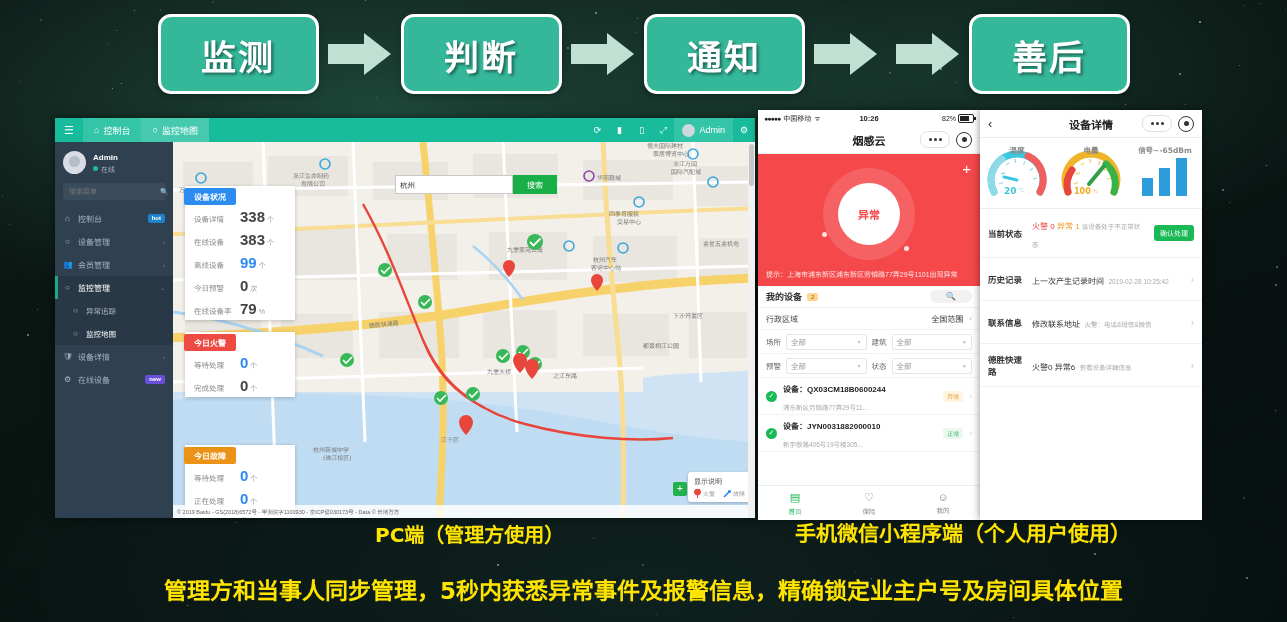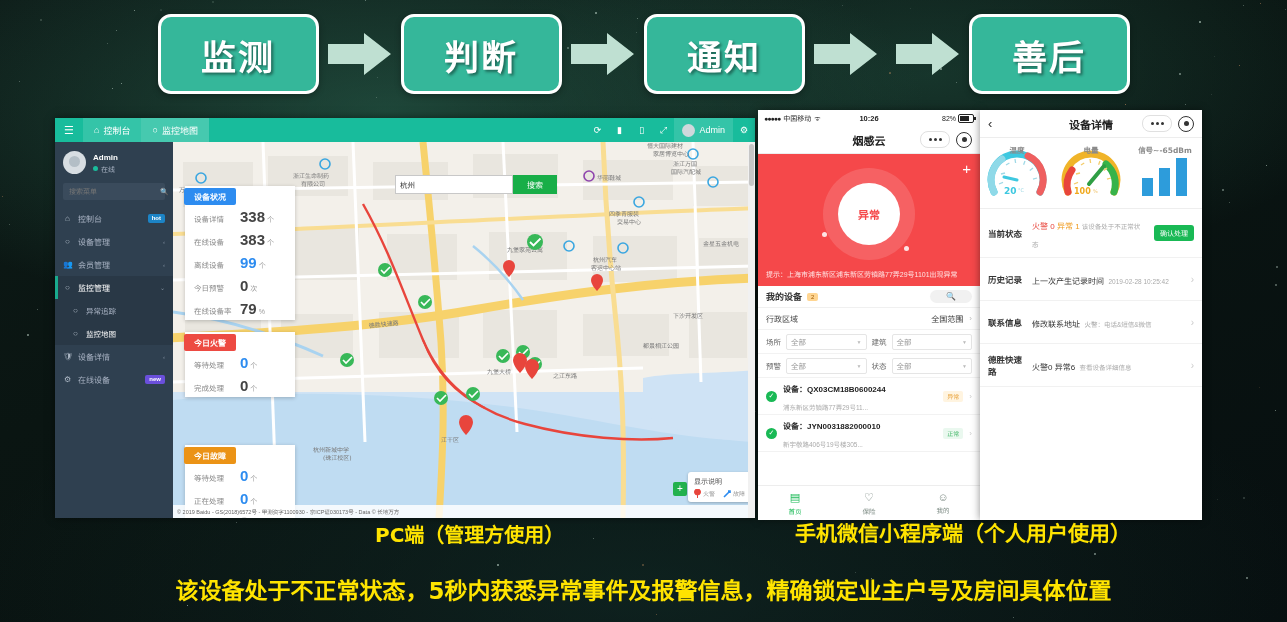--- a/index.html
+++ b/index.html
@@ -1017,13 +1017,13 @@
       </span>
       <span class="arw">›</span>
       </div>
     </div>
 </div>
 
 <div class="cap-row">
   <div class="cap" id="cap-pc">PC端（管理方使用）</div>
   <div class="cap" id="cap-mobile">手机微信小程序端（个人用户使用）</div>
 </div>
-<div class="tagline">该设备处于不正常状态，5秒内获悉异常事件及报警信息，精确锁定业主户号及房间具体位置</div>
+<div class="tagline">管理方和当事人同步管理，5秒内获悉异常事件及报警信息，精确锁定业主户号及房间具体位置</div>
 
 </body></html>

